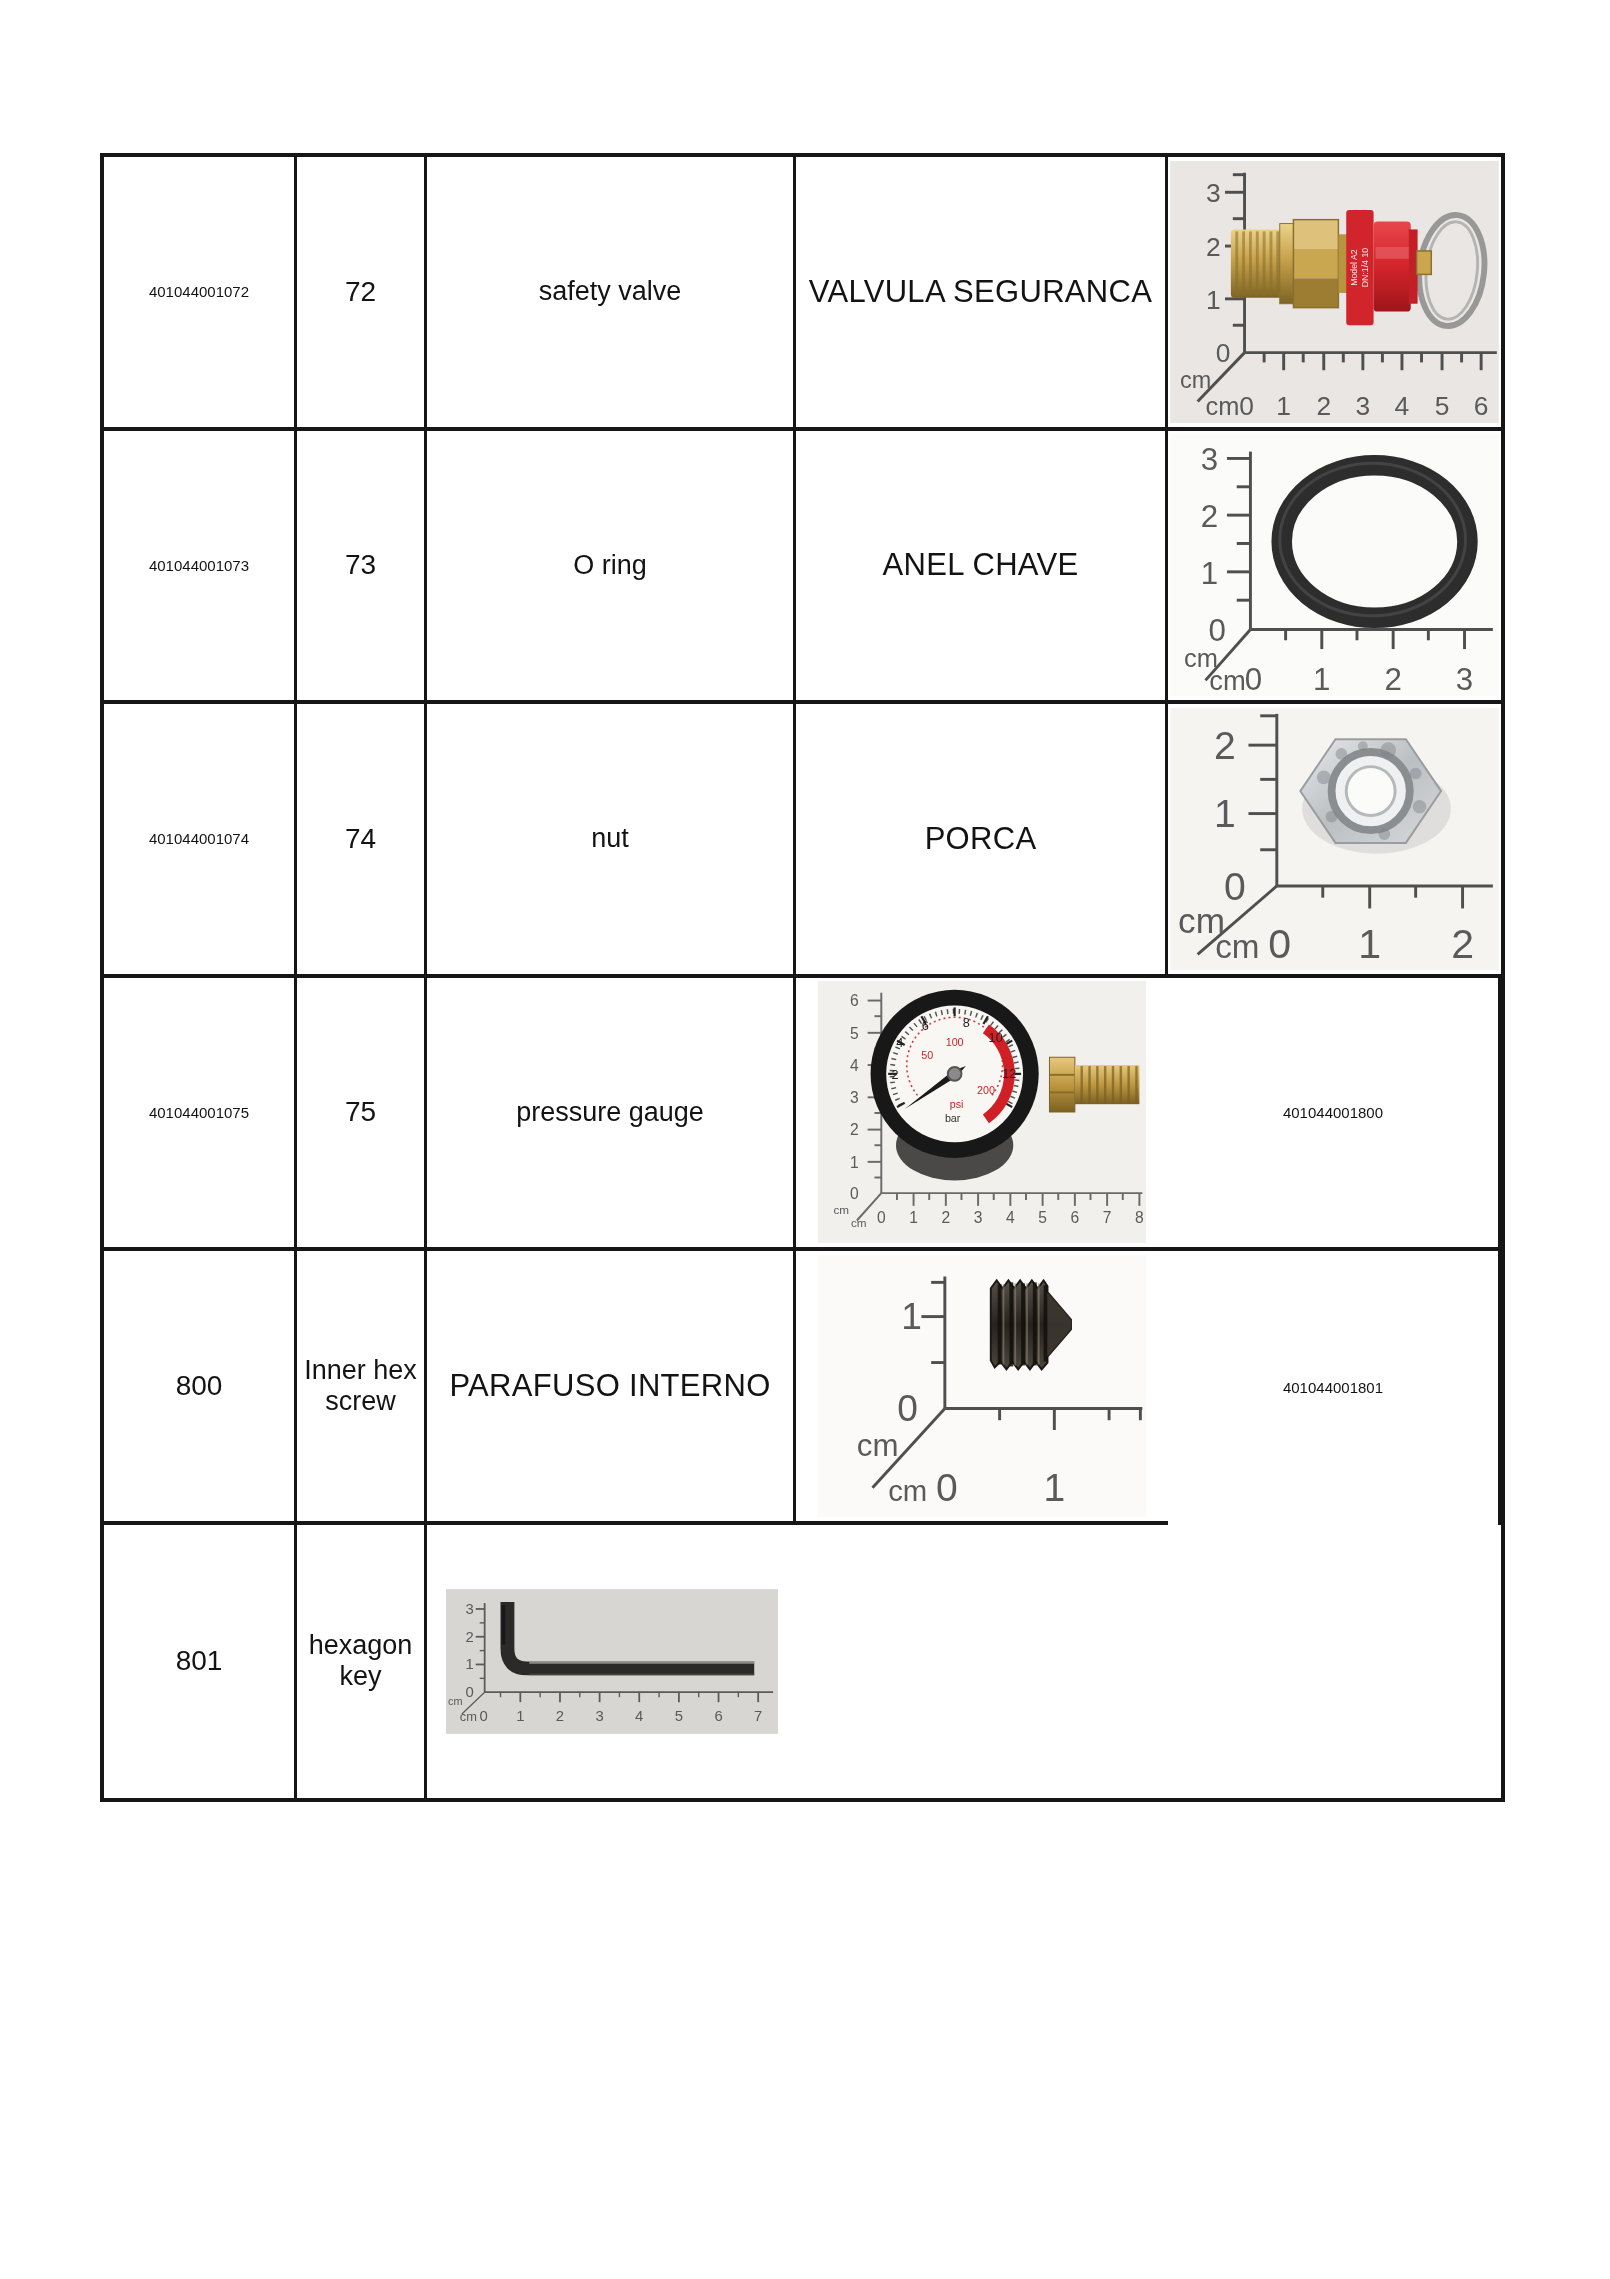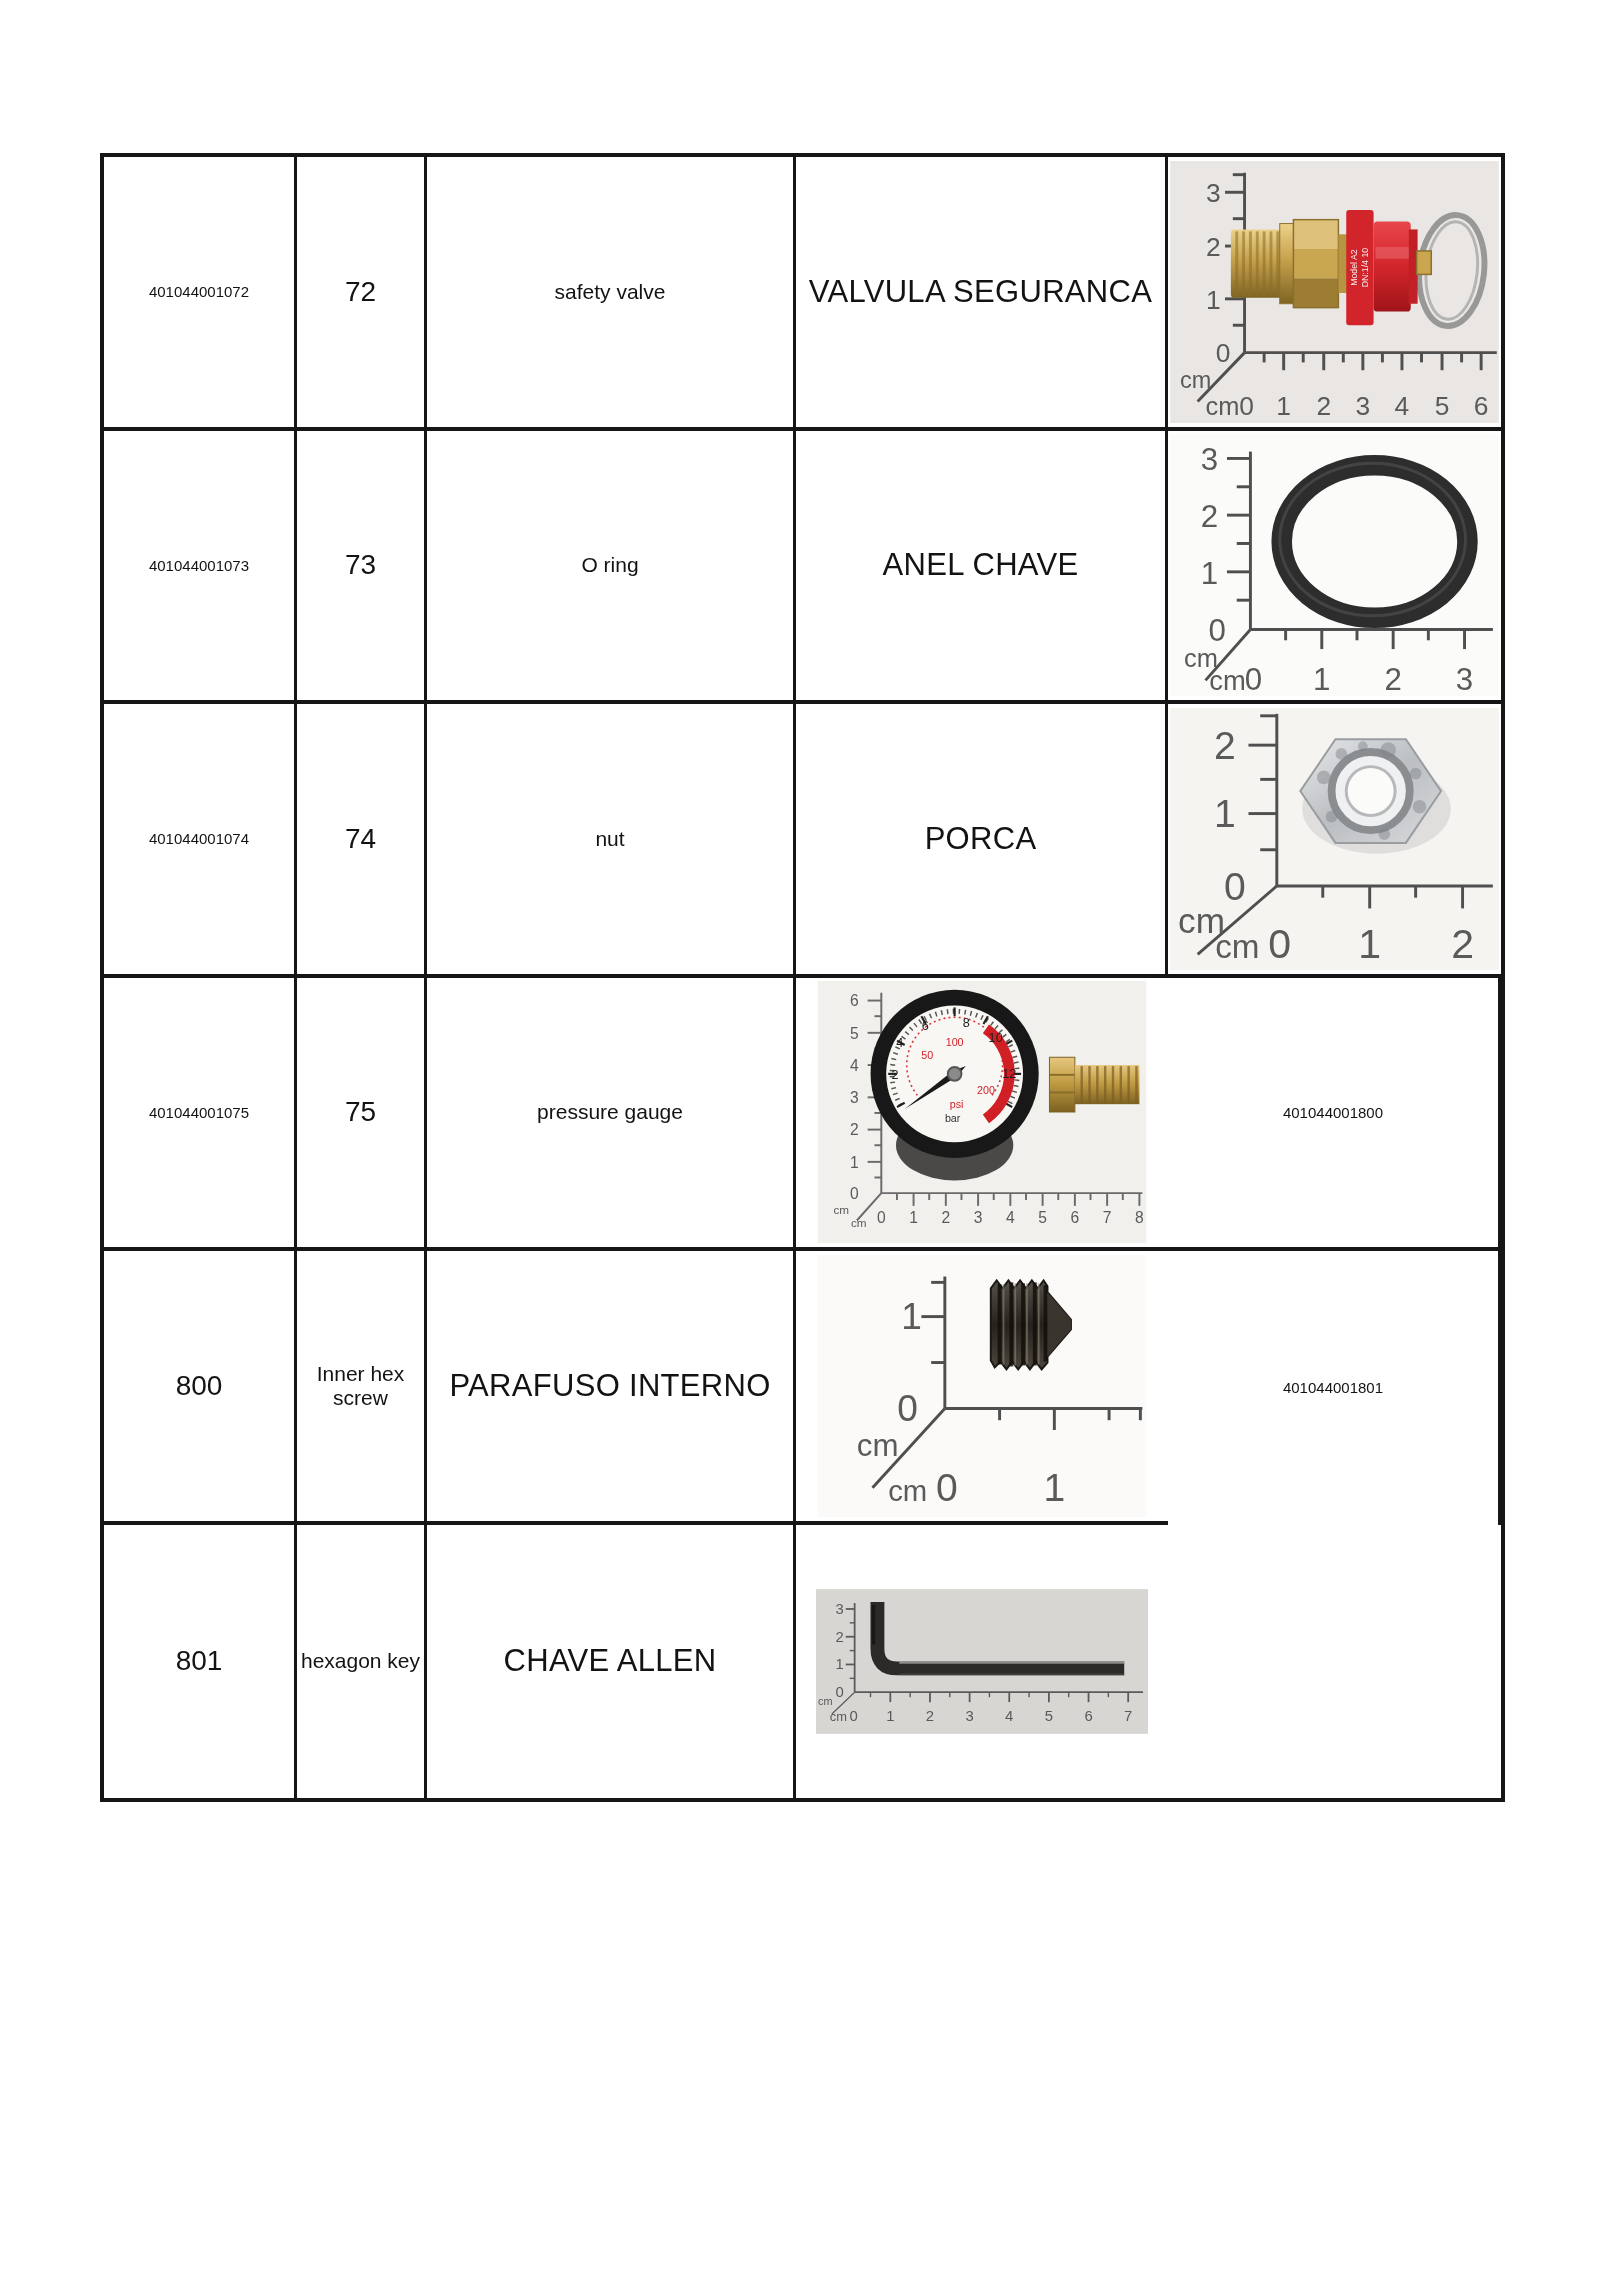--- a/index.html
+++ b/index.html
@@ -18,21 +18,21 @@
   }
   .cell{
     display:flex; align-items:center; justify-content:center;
     border-right:3px solid var(--border); border-bottom:4px solid var(--border);
     box-sizing:border-box; overflow:hidden; text-align:center;
   }
   .cell.last-col{ border-right:none; }
   .cell.last-row{ border-bottom:none; }
   .pn{ font-size:15px;justify-content:center; }
   .idx{ font-size:28px; }
-  .en{ font-size:21px; }
+  .en{ font-size:27px; }
   .pt{ font-size:31px; letter-spacing:.3px; }
   .photo-cell{ padding:2px; }
   .photo-cell svg{ display:block; margin:auto; }
   
   .rl{ stroke:var(--ruler); stroke-width:3; }
   .rl-thin{ stroke:#6a6a6a; stroke-width:2; }
   .rl-num{ fill:var(--rulertxt); font-family:"Liberation Sans", sans-serif; }
   text{ font-family:"Liberation Sans", sans-serif; }
 </style>
 </head>
@@ -434,23 +434,20 @@
 
   <div class="cell pn last-row">
       <span>401044001801</span>
     </div>
   <div class="cell idx last-row">
       <span>801</span>
     </div>
   <div class="cell en last-row">
       <span>hexagon key</span>
     </div>
-  <div class="cell pt last-row">
-      <span>CHAVE ALLEN</span>
-    </div>
   <div class="cell last-col last-row photo-cell">
     <svg width="332" height="145" viewBox="0 0 335 146">
       <rect x="0" y="0" width="335" height="146" fill="#d7d6d3"></rect>
       <g>
         <line x1="39" y1="14" x2="39" y2="104" stroke="#5a5a5a" stroke-width="1.8"></line>
         <line x1="30" y1="20" x2="39" y2="20" stroke="#5a5a5a" stroke-width="1.8"></line>
           <line x1="30" y1="48" x2="39" y2="48" stroke="#5a5a5a" stroke-width="1.8"></line>
           <line x1="30" y1="76" x2="39" y2="76" stroke="#5a5a5a" stroke-width="1.8"></line>
         <line x1="34" y1="34" x2="39" y2="34" stroke="#5a5a5a" stroke-width="1.4"></line>
           <line x1="34" y1="62" x2="39" y2="62" stroke="#5a5a5a" stroke-width="1.4"></line>

